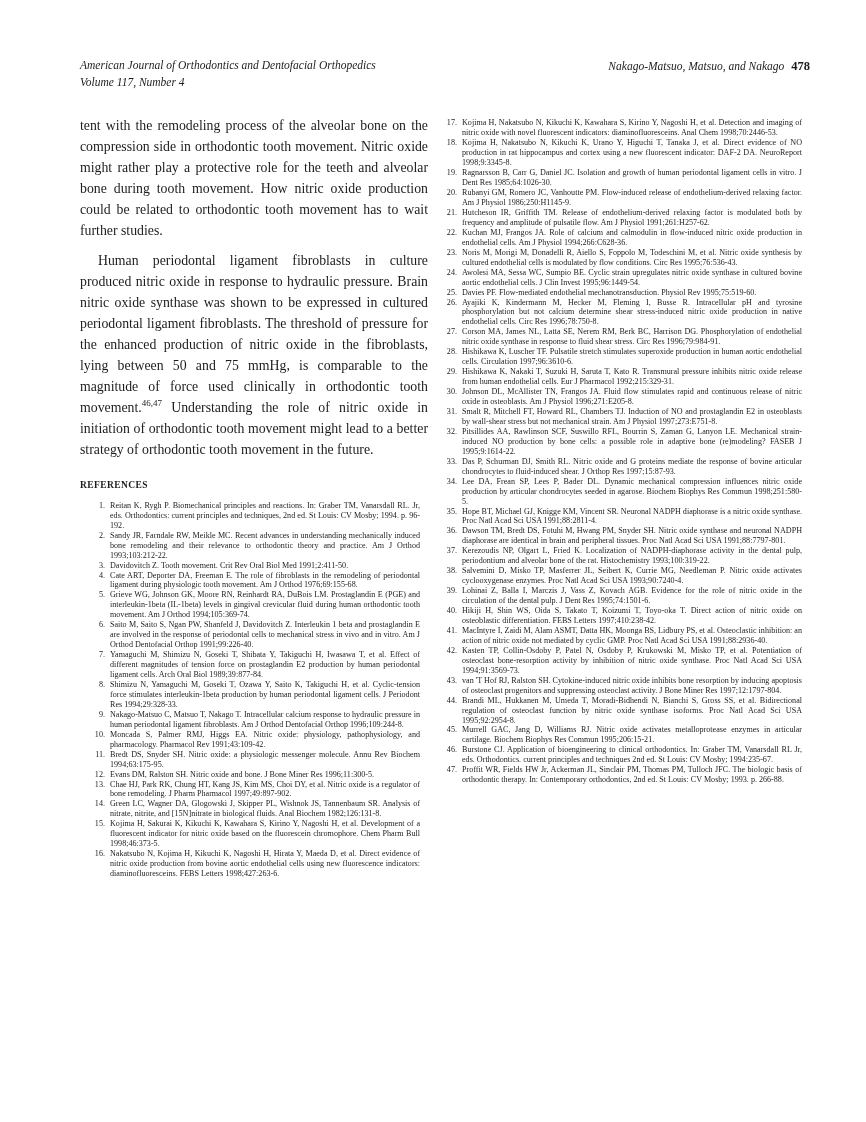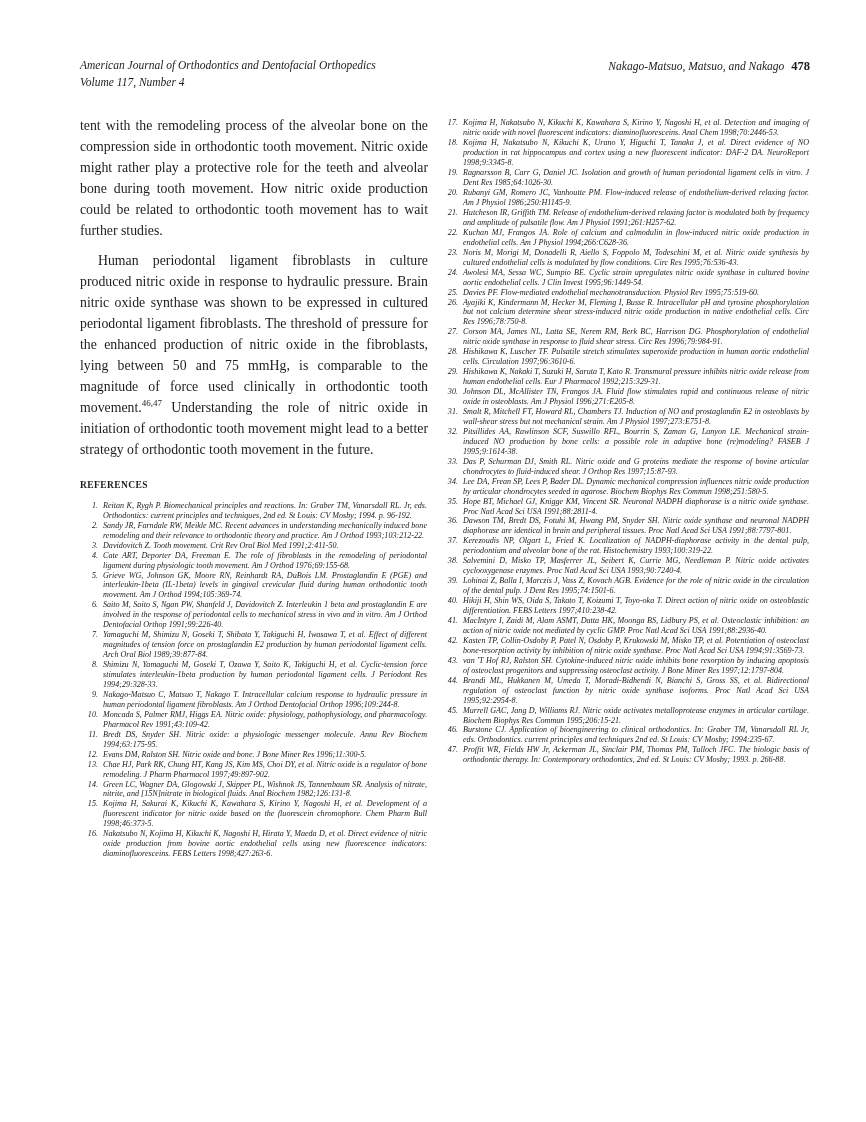--- a/index.html
+++ b/index.html
@@ -22,21 +22,21 @@
     font-size: 11.5px;
     line-height: 1.45;
   }
   .running-head-left { font-style: italic; }
   .running-head-right { font-style: italic; white-space: nowrap; text-align: center; }
   .page-number { font-style: normal; font-weight: bold; font-size: 12.5px; margin-left: 4px; }
   .columns {
     margin-top: 26px;
     display: grid;
     grid-template-columns: 348px 1fr;
-    column-gap: 12px;
+    column-gap: 4px;
   }
   .body-text {
     font-size: 13.8px;
     line-height: 1.52;
     text-align: justify;
     margin: 0;
   }
   .body-text.indent { text-indent: 18px; }
   .body-text + .body-text { margin-top: 9px; }
   .section-heading {
@@ -48,27 +48,26 @@
   }
   .refs-heading {
     font-family: Liberation Serif, serif;
     font-weight: bold;
     font-size: 9.5px;
     margin: 19px 0 11px 0;
     letter-spacing: 0.4px;
   }
   sup { font-size: 9px; line-height: 0; }
   ol.refs {
-    margin: 1px;
+    margin: 8px;
     padding: 0 0 0 19px;
     font-size: 8.1px;
     line-height: 1.23;
     text-align: justify;
     list-style: decimal outside;
-    font-style: italic;
   }
   ol.refs li { padding-left: 3px; margin: 0; }
   .right-col ol.refs { margin-top: 2px; }
 </style>
 </head>
 <body>
 
 <div class="page">
 
   <div class="running-head">
@@ -123,21 +122,21 @@
           <li>Kuchan MJ, Frangos JA. Role of calcium and calmodulin in flow-induced nitric oxide production in endothelial cells. Am J Physiol 1994;266:C628-36.</li>
           <li>Noris M, Morigi M, Donadelli R, Aiello S, Foppolo M, Todeschini M, et al. Nitric oxide synthesis by cultured endothelial cells is modulated by flow conditions. Circ Res 1995;76:536-43.</li>
           <li>Awolesi MA, Sessa WC, Sumpio BE. Cyclic strain upregulates nitric oxide synthase in cultured bovine aortic endothelial cells. J Clin Invest 1995;96:1449-54.</li>
           <li>Davies PF. Flow-mediated endothelial mechanotransduction. Physiol Rev 1995;75:519-60.</li>
           <li>Ayajiki K, Kindermann M, Hecker M, Fleming I, Busse R. Intracellular pH and tyrosine phosphorylation but not calcium determine shear stress-induced nitric oxide production in native endothelial cells. Circ Res 1996;78:750-8.</li>
           <li>Corson MA, James NL, Latta SE, Nerem RM, Berk BC, Harrison DG. Phosphorylation of endothelial nitric oxide synthase in response to fluid shear stress. Circ Res 1996;79:984-91.</li>
           <li>Hishikawa K, Luscher TF. Pulsatile stretch stimulates superoxide production in human aortic endothelial cells. Circulation 1997;96:3610-6.</li>
           <li>Hishikawa K, Nakaki T, Suzuki H, Saruta T, Kato R. Transmural pressure inhibits nitric oxide release from human endothelial cells. Eur J Pharmacol 1992;215:329-31.</li>
           <li>Johnson DL, McAllister TN, Frangos JA. Fluid flow stimulates rapid and continuous release of nitric oxide in osteoblasts. Am J Physiol 1996;271:E205-8.</li>
           <li>Smalt R, Mitchell FT, Howard RL, Chambers TJ. Induction of NO and prostaglandin E2 in osteoblasts by wall-shear stress but not mechanical strain. Am J Physiol 1997;273:E751-8.</li>
-          <li>Pitsillides AA, Rawlinson SCF, Suswillo RFL, Bourrin S, Zaman G, Lanyon LE. Mechanical strain-induced NO production by bone cells: a possible role in adaptive bone (re)modeling? FASEB J 1995;9:1614-38.</li>
+          <li>Pitsillides AA, Rawlinson SCF, Suswillo RFL, Bourrin S, Zaman G, Lanyon LE. Mechanical strain-induced NO production by bone cells: a possible role in adaptive bone (re)modeling? FASEB J 1995;9:1614-22.</li>
           <li>Das P, Schurman DJ, Smith RL. Nitric oxide and G proteins mediate the response of bovine articular chondrocytes to fluid-induced shear. J Orthop Res 1997;15:87-93.</li>
           <li>Lee DA, Frean SP, Lees P, Bader DL. Dynamic mechanical compression influences nitric oxide production by articular chondrocytes seeded in agarose. Biochem Biophys Res Commun 1998;251:580-5.</li>
           <li>Hope BT, Michael GJ, Knigge KM, Vincent SR. Neuronal NADPH diaphorase is a nitric oxide synthase. Proc Natl Acad Sci USA 1991;88:2811-4.</li>
           <li>Dawson TM, Bredt DS, Fotuhi M, Hwang PM, Snyder SH. Nitric oxide synthase and neuronal NADPH diaphorase are identical in brain and peripheral tissues. Proc Natl Acad Sci USA 1991;88:7797-801.</li>
           <li>Kerezoudis NP, Olgart L, Fried K. Localization of NADPH-diaphorase activity in the dental pulp, periodontium and alveolar bone of the rat. Histochemistry 1993;100:319-22.</li>
           <li>Salvemini D, Misko TP, Masferrer JL, Seibert K, Currie MG, Needleman P. Nitric oxide activates cyclooxygenase enzymes. Proc Natl Acad Sci USA 1993;90:7240-4.</li>
           <li>Lohinai Z, Balla I, Marczis J, Vass Z, Kovach AGB. Evidence for the role of nitric oxide in the circulation of the dental pulp. J Dent Res 1995;74:1501-6.</li>
           <li>Hikiji H, Shin WS, Oida S, Takato T, Koizumi T, Toyo-oka T. Direct action of nitric oxide on osteoblastic differentiation. FEBS Letters 1997;410:238-42.</li>
           <li>MacIntyre I, Zaidi M, Alam ASMT, Datta HK, Moonga BS, Lidbury PS, et al. Osteoclastic inhibition: an action of nitric oxide not mediated by cyclic GMP. Proc Natl Acad Sci USA 1991;88:2936-40.</li>
           <li>Kasten TP, Collin-Osdoby P, Patel N, Osdoby P, Krukowski M, Misko TP, et al. Potentiation of osteoclast bone-resorption activity by inhibition of nitric oxide synthase. Proc Natl Acad Sci USA 1994;91:3569-73.</li>

